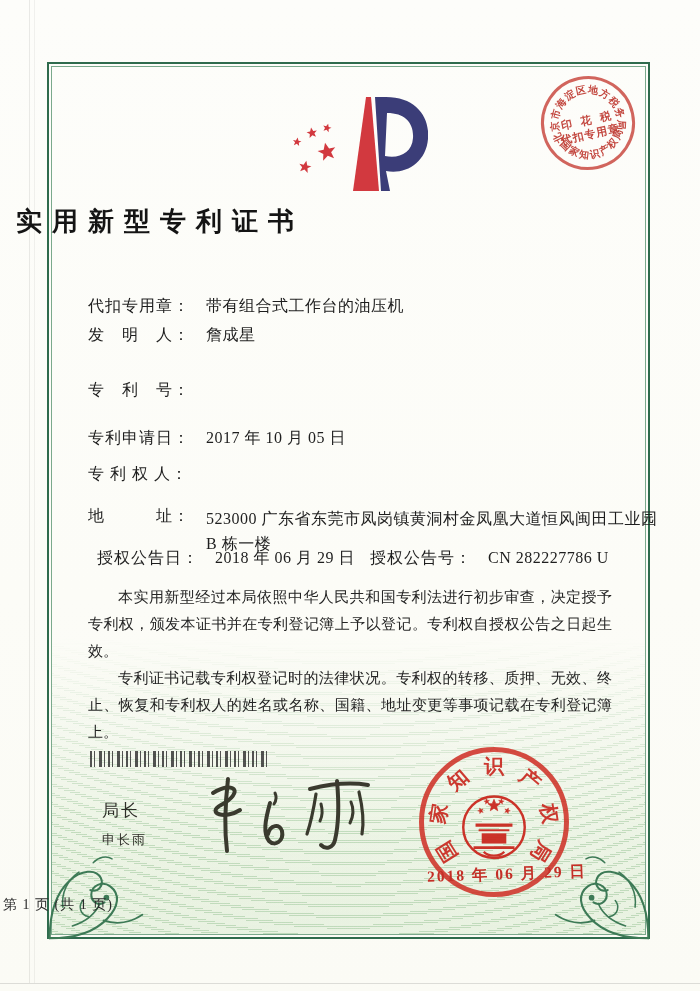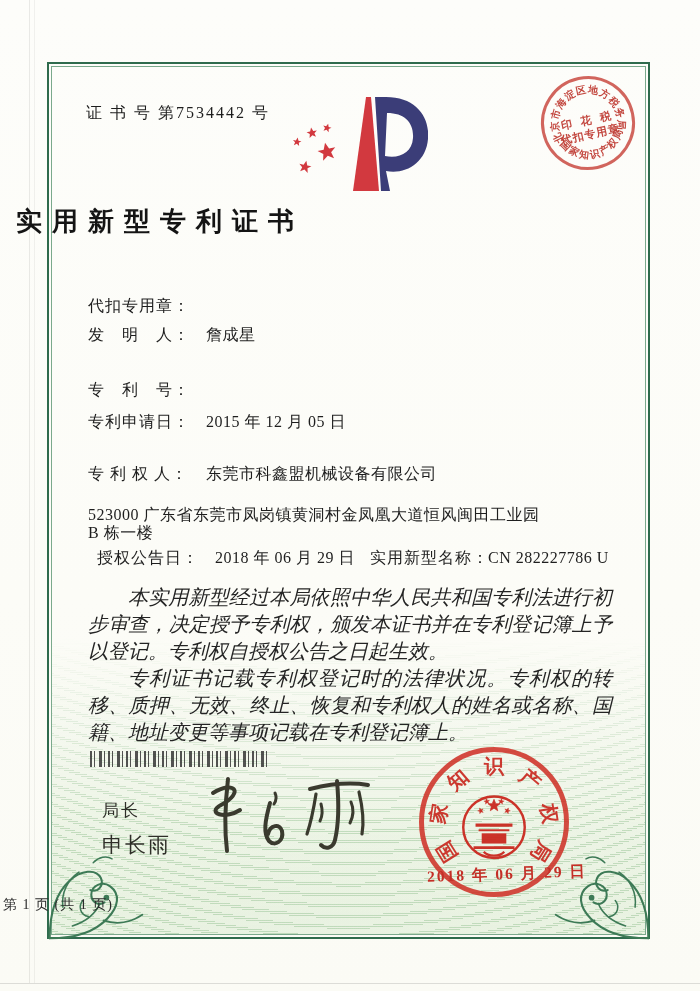--- a/index.html
+++ b/index.html
@@ -32,34 +32,34 @@
   .stamp .circle-text span{font-size:10px;font-weight:700}
 
   .circle-text{position:absolute;inset:0}
   .circle-text span{position:absolute;left:50%;top:50%;width:1em;height:1em;margin-left:-.5em;margin-top:-.5em;
     text-align:center;line-height:1;transform-origin:50% 50%;display:block}
 
   .fields{position:absolute;left:88px;top:296px;width:530px;font-size:16px}
   .frow{position:absolute;left:0;display:flex;white-space:nowrap;line-height:19px}
   .frow .lbl{width:118px;flex:none;letter-spacing:1px}
   .frow .val{letter-spacing:.5px}
-  .frow .val.addr{white-space:normal;width:452px;line-height:18px}
+  .frow .val.addr{white-space:normal;width:452px;line-height:25px}
   .gpair{position:absolute;top:0;display:flex;white-space:nowrap}
   .gpair .lbl{letter-spacing:1px}
 
-  .paras{position:absolute;left:88px;top:584px;width:524px;font-size:20px;line-height:27px;
-    font-style:italic;text-align:justify;color:#242424}
+  .paras{position:absolute;left:88px;top:584px;width:524px;font-size:15px;line-height:27px;
+    text-align:justify;color:#242424}
   .paras p{text-indent:2em}
 
   .barcode{position:absolute;left:90px;top:751px;width:178px;height:16px;opacity:.82;
     background:repeating-linear-gradient(90deg,#2e2e2e 0 2px,transparent 2px 4px,#2e2e2e 4px 5px,
       transparent 5px 9px,#2e2e2e 9px 12px,transparent 12px 14px,#2e2e2e 14px 15px,transparent 15px 18px)}
 
   .bureau{position:absolute;left:102px;top:799px;font-family:"Liberation Sans",sans-serif;font-size:17px;letter-spacing:2px;color:#2e2e28}
-  .bureau-name{position:absolute;left:102px;top:831px;font-family:"Liberation Sans",sans-serif;font-size:21px;letter-spacing:2px;color:#2e2e28}
+  .bureau-name{position:absolute;left:102px;top:831px;font-family:"Liberation Sans",sans-serif;font-size:13px;letter-spacing:2px;color:#2e2e28}
   .signature{position:absolute;left:198px;top:763px;width:195px;height:105px}
 
   .seal{position:absolute;left:419px;top:747px;width:150px;height:150px;border:5px solid rgba(206,44,34,.85);border-radius:50%}
   .seal .circle-text span{font-size:20px;font-weight:700;color:rgba(201,40,31,.92)}
   .emblem{position:absolute;left:50%;top:50%;transform:translate(-50%,-44%);width:82px;height:86px}
   .seal-date{position:absolute;left:427px;top:864px;font-size:15.5px;font-weight:600;color:#c42f27;
     letter-spacing:2px;transform:rotate(-2deg);white-space:nowrap}
 
   .footer{position:absolute;left:3px;top:896px;width:100%;text-align:left;font-size:14px;letter-spacing:1px;color:#2a2a2a}
 
@@ -97,21 +97,20 @@
       <path d="M6,104 C6,78 13,56 27,43 C39,32 55,30 60,40 C64,48 57,56 49,53"></path>
       <path d="M30,91 C45,86 55,77 59,67" stroke-width="1.6"></path>
       <path d="M20,71 C18,56 25,42 37,34" stroke-width="1.6"></path>
       <path d="M63,85 C77,90 92,87 104,79" stroke-width="2"></path>
       <path d="M41,64 C36,70 38,79 47,81" stroke-width="1.6"></path>
       <path d="M52,24 C58,18 66,16 72,20" stroke-width="1.5"></path>
       <circle cx="66" cy="61" r="3" fill="#3d7a56" stroke="none"></circle>
     </g>
   </svg>
 
-  <div class="cert-no">证 书 号 第7534442 号</div>
 
   <svg class="logo" viewBox="0 0 150 100">
     <defs>
       <path id="st" d="M0,-10 L2.9,-3.1 L9.5,-3.1 L4.2,1.2 L5.9,8.1 L0,4 L-5.9,8.1 L-4.2,1.2 L-9.5,-3.1 L-2.9,-3.1 Z"></path>
     </defs>
     <path fill="#3b3d78" fill-rule="evenodd" d="M97,3 L108,3 C138,3 152,23 150,45 C148,69 127,81 108,77 L112,97 L103,97 Z
       M109,19 C127,19 136,29 135,44 C134,59 121,65 107,62 Z"></path>
     <path fill="#d2393f" d="M88,3 L93,3 L101,97 L75,97 Z"></path>
     <g fill="#d2393f">
       <use href="#st" transform="translate(49,34) scale(0.45) rotate(15)"></use>
@@ -147,46 +146,47 @@
       </div>
     <div class="mid1">印 花 税</div>
     <div class="mid2">代扣专用章</div>
   </div>
 
   <div class="title">实用新型专利证书</div>
 
   <div class="fields">
     <div class="frow" style="top:0">
       <span class="lbl">代扣专用章：</span>
+      <span class="val">带有组合式工作台的油压机</span>
     </div>
     <div class="frow" style="top:29px">
       <span class="lbl">发　明　人：</span>
       <span class="val">詹成星</span>
     </div>
     <div class="frow" style="top:84px">
       <span class="lbl">专　利　号：</span>
     </div>
-    <div class="frow" style="top:116px">
+    <div class="frow" style="top:132px">
       <span class="lbl">专利申请日：</span>
-      <span class="val">2015 年 12 月 05 日</span>
+      <span class="val">2017 年 10 月 05 日</span>
     </div>
     <div class="frow" style="top:168px">
       <span class="lbl">专 利 权 人：</span>
-      <span class="val">东莞市科鑫盟机械设备有限公司</span>
     </div>
     <div class="frow" style="top:210px">
+      <span class="lbl">地　　　址：</span>
       <span class="val addr">523000 广东省东莞市凤岗镇黄洞村金凤凰大道恒风闽田工业园 B 栋一楼</span>
     </div>
     <div class="frow" style="top:252px;width:530px">
       <span class="gpair" style="left:9px">
         <span class="lbl">授权公告日：</span>
         <span class="val">2018 年 06 月 29 日</span>
       </span>
       <span class="gpair" style="left:282px">
-        <span class="lbl">实用新型名称：</span>
+        <span class="lbl">授权公告号：</span>
         <span class="val">CN 282227786 U</span>
       </span>
     </div>
   </div>
 
   <div class="paras">
     <p>本实用新型经过本局依照中华人民共和国专利法进行初步审查，决定授予专利权，颁发本证书并在专利登记簿上予以登记。专利权自授权公告之日起生效。</p>
     <p>专利证书记载专利权登记时的法律状况。专利权的转移、质押、无效、终止、恢复和专利权人的姓名或名称、国籍、地址变更等事项记载在专利登记簿上。</p>
   </div>
 

